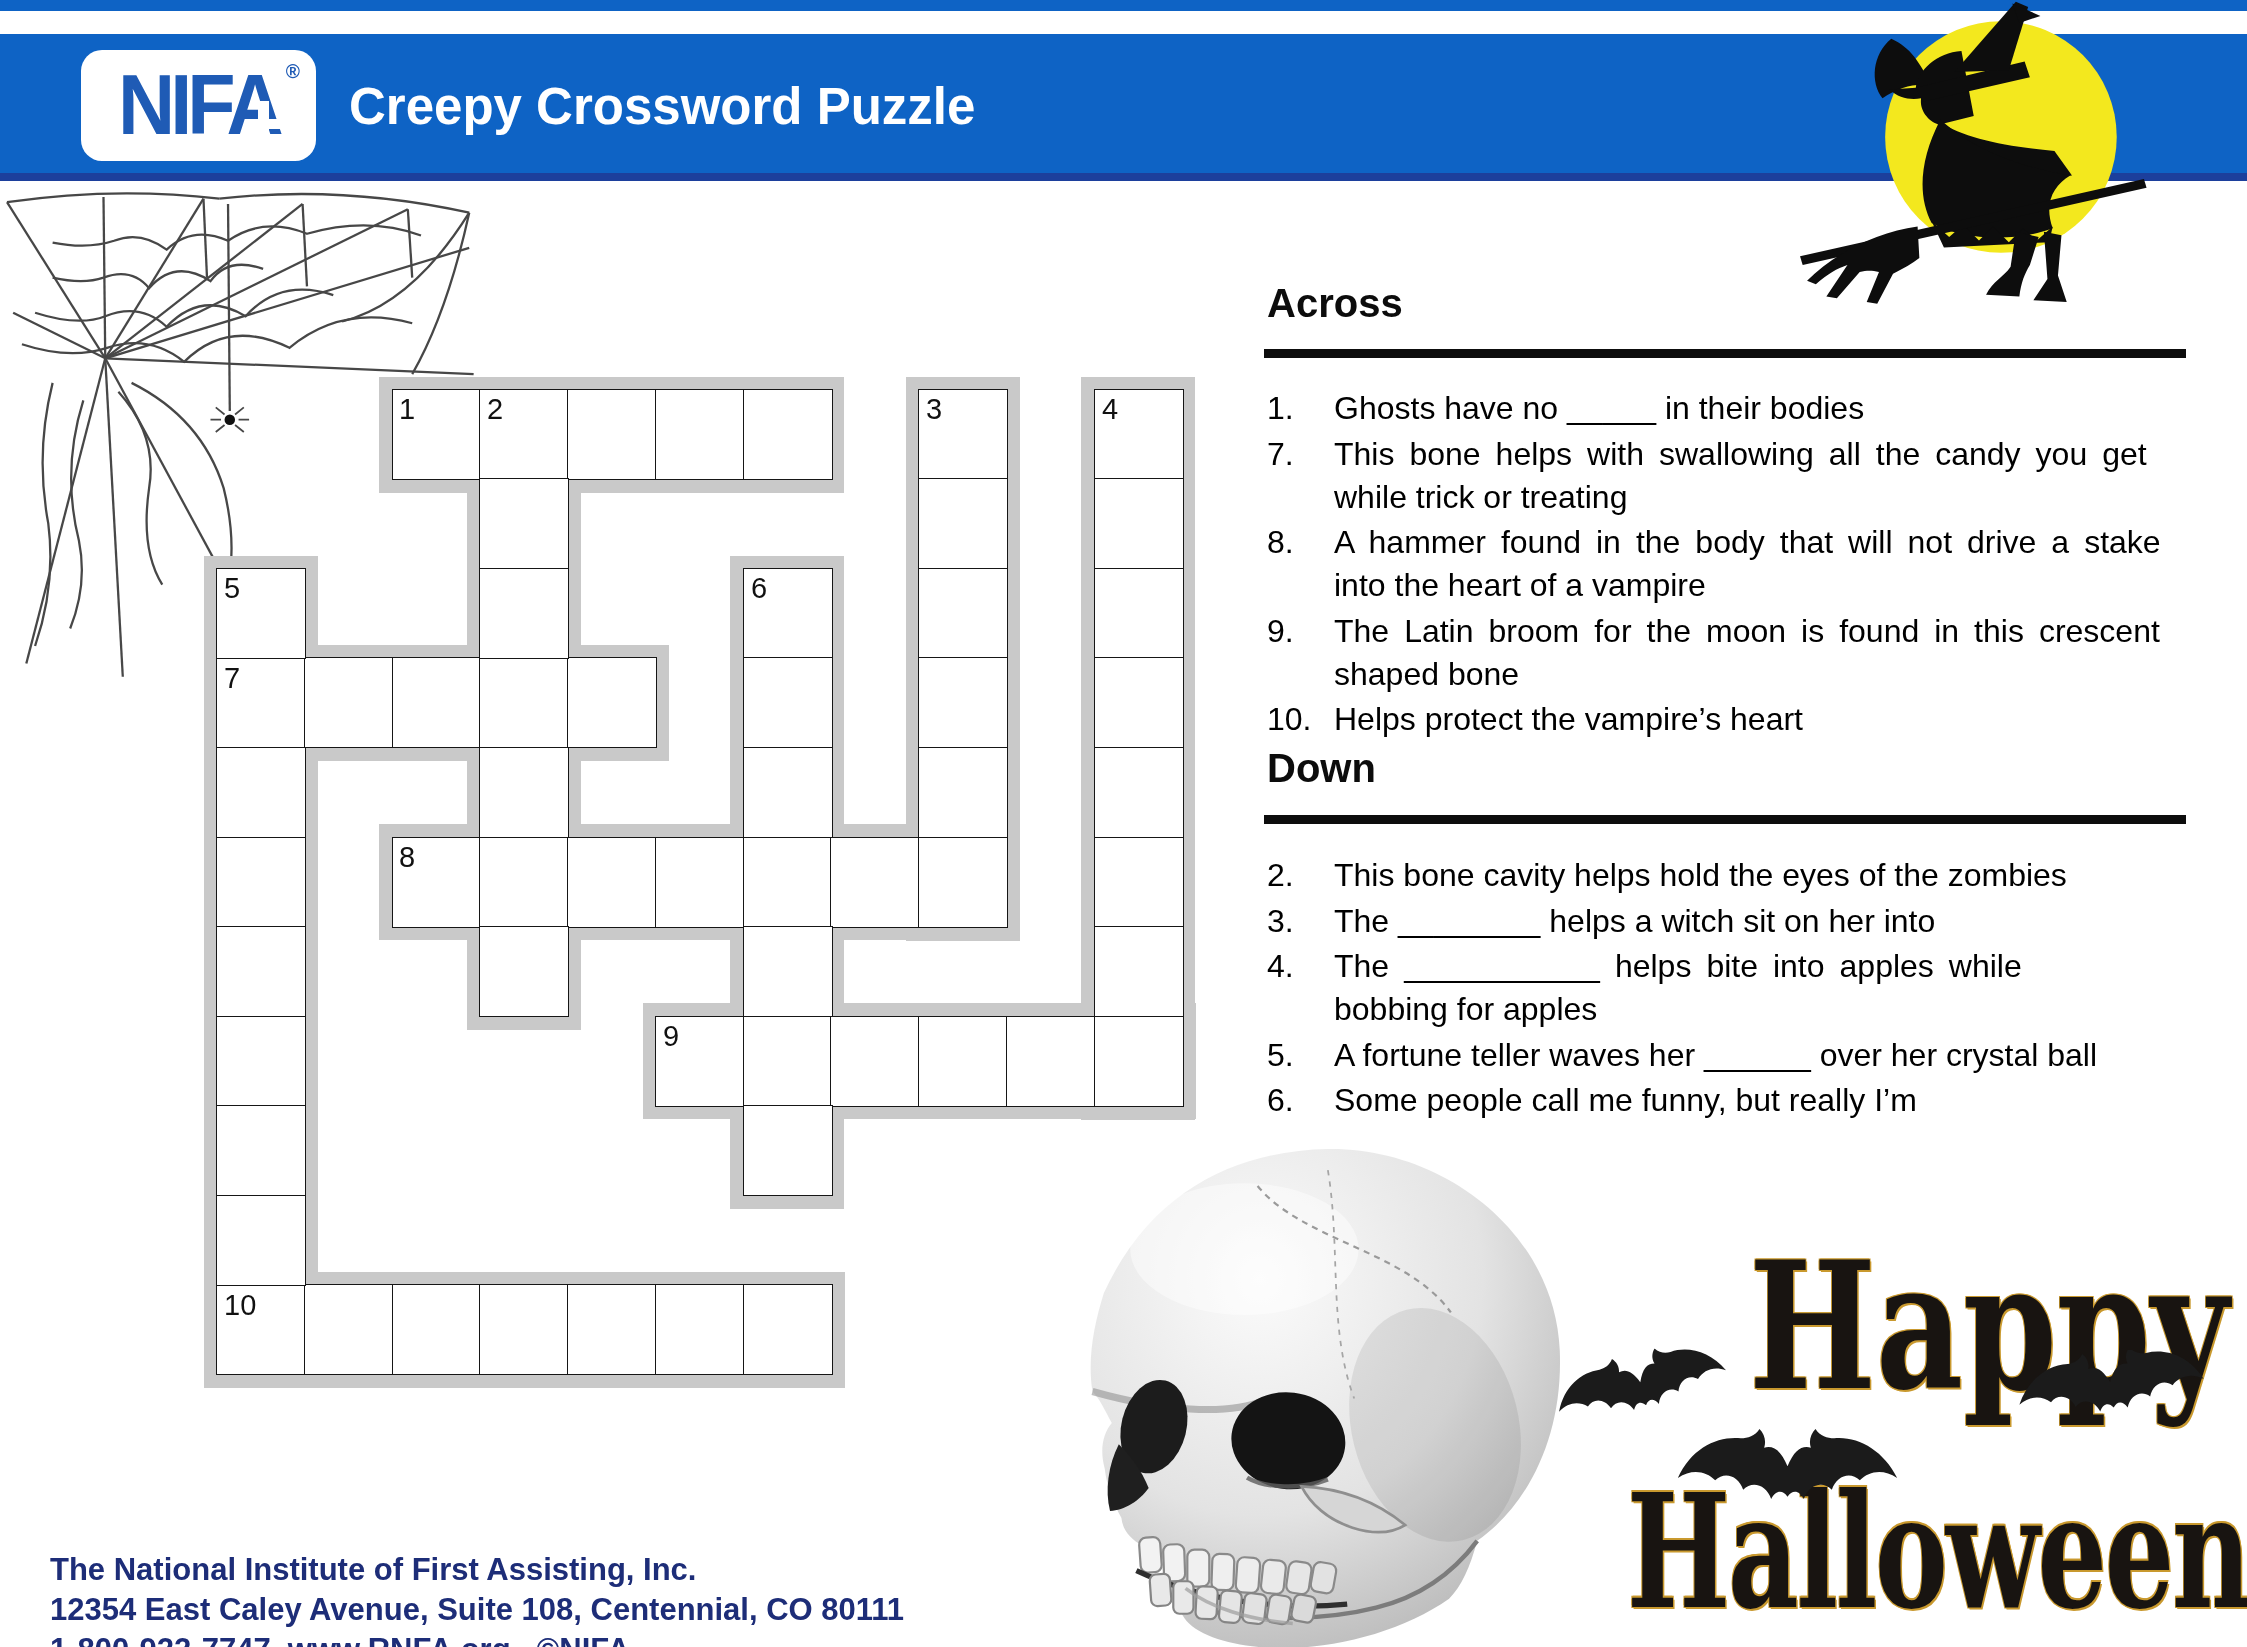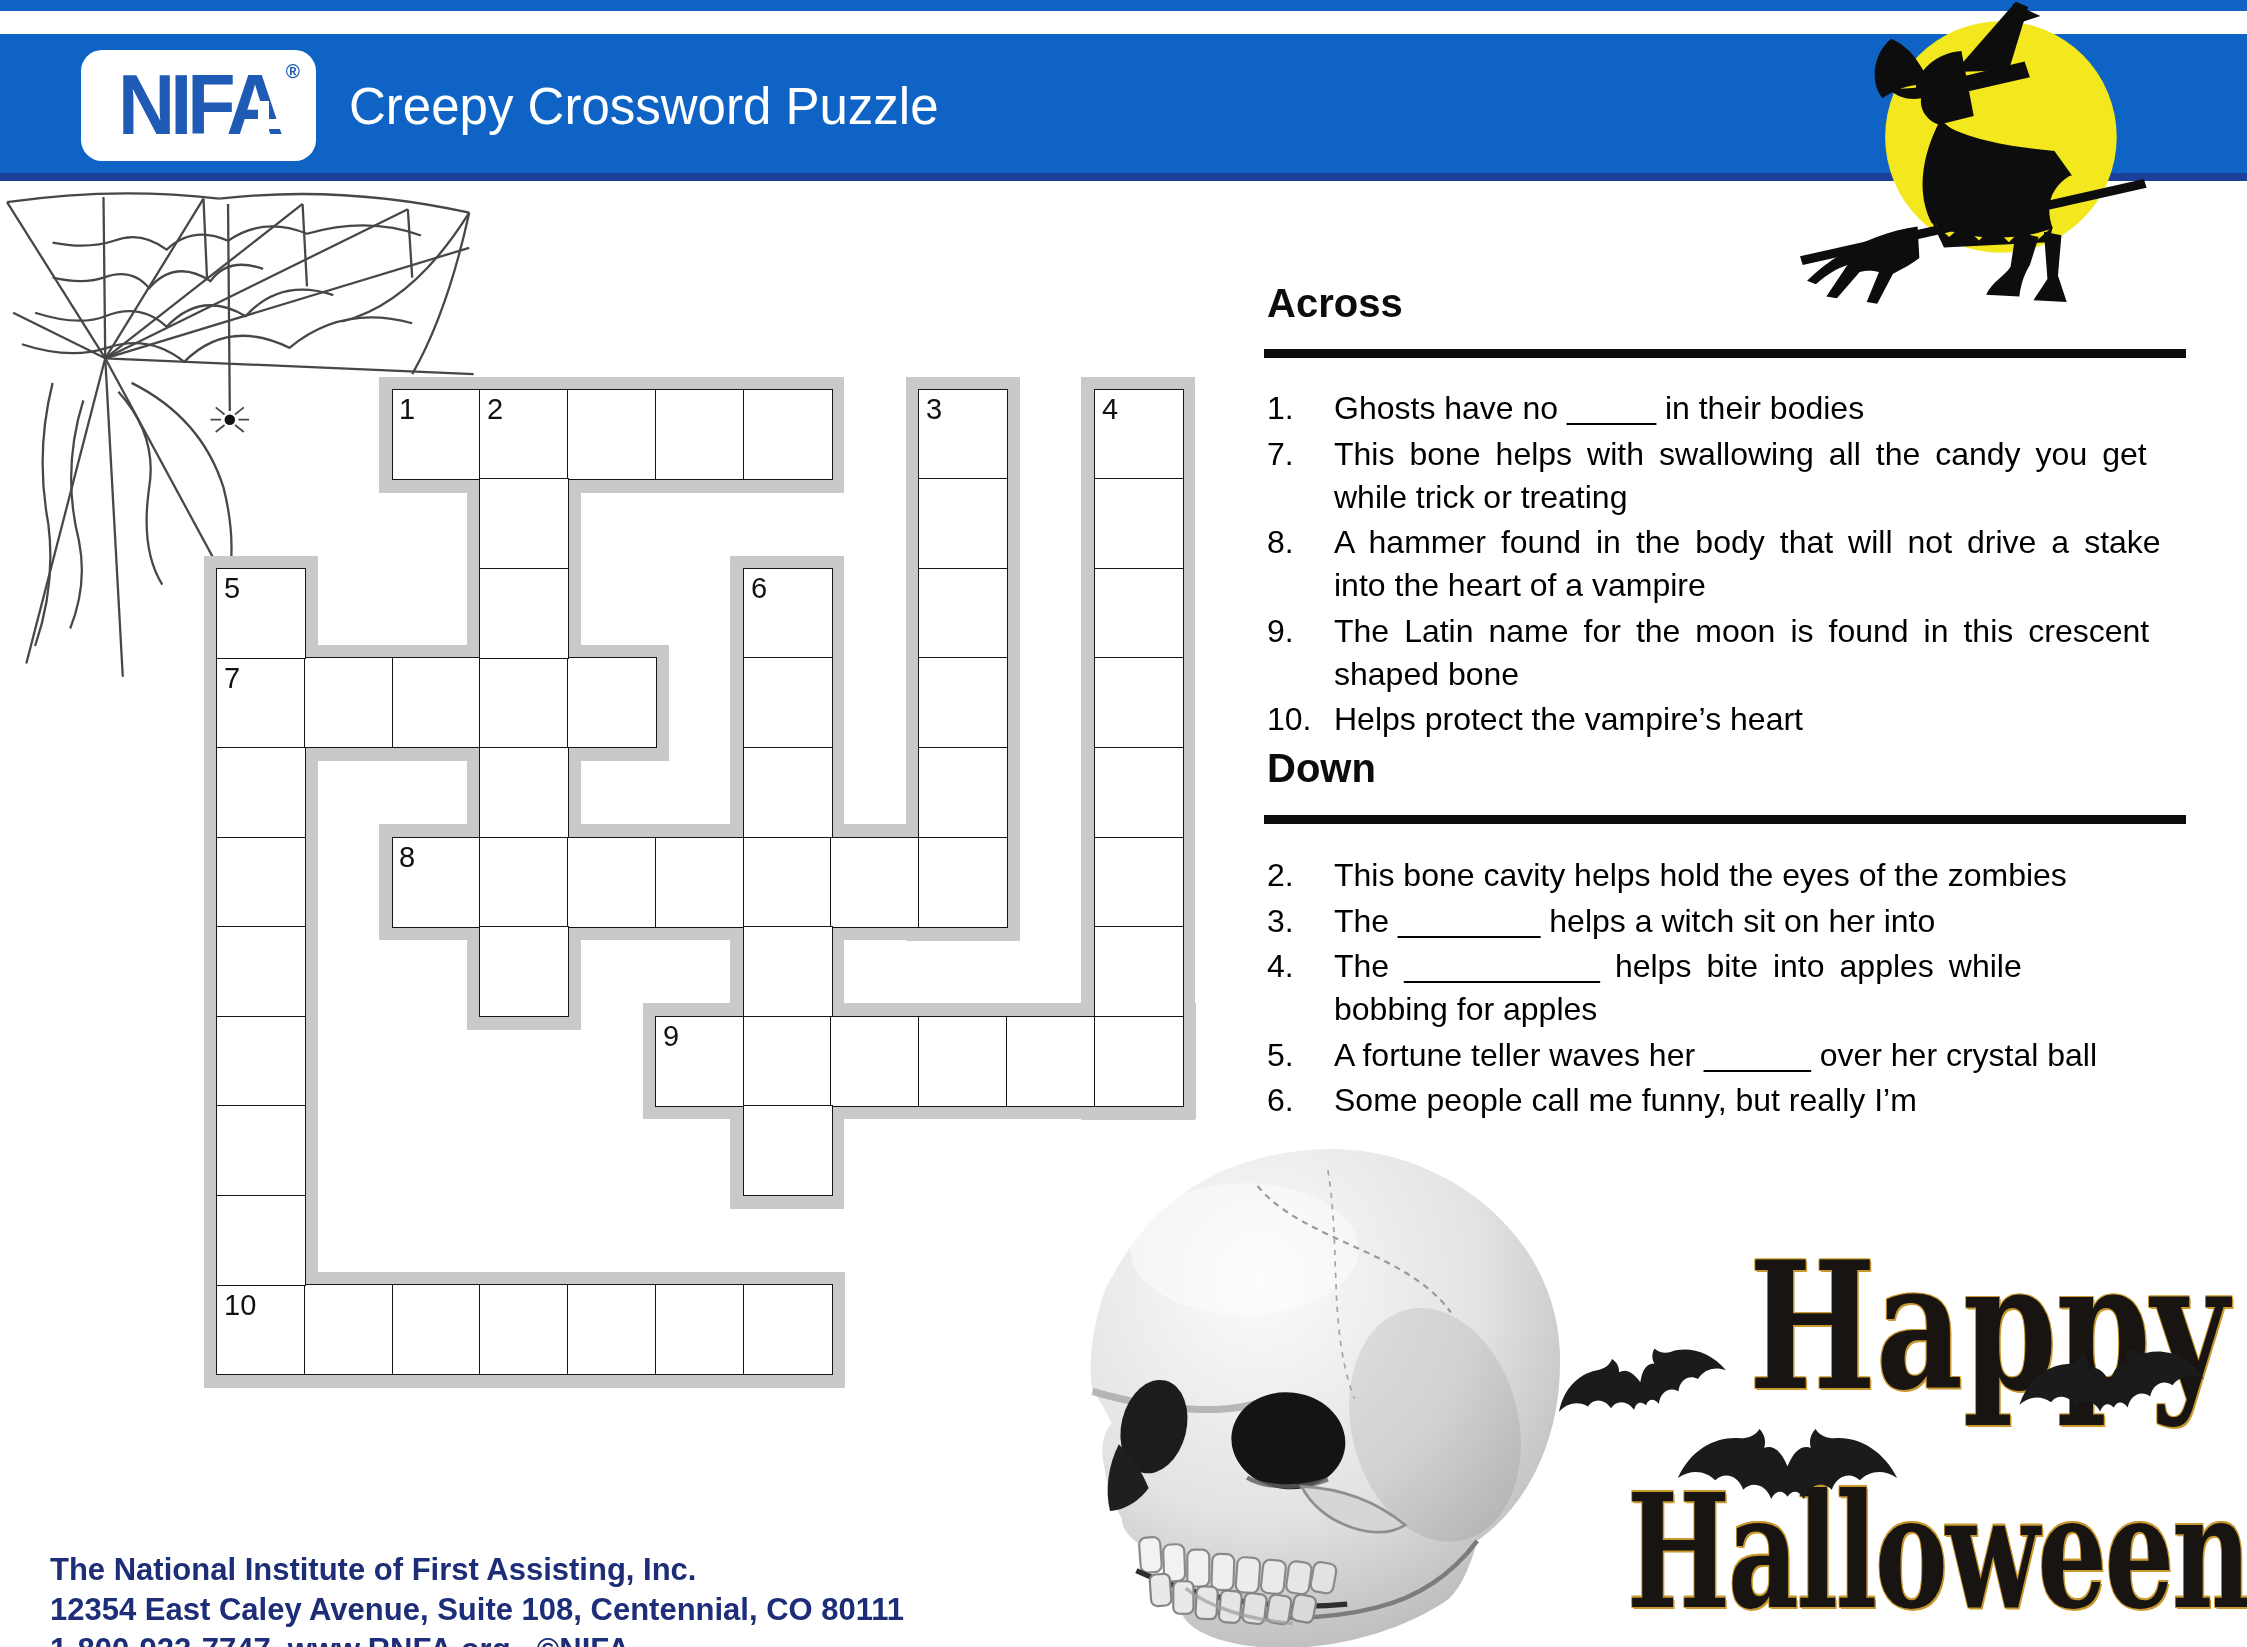--- a/index.html
+++ b/index.html
@@ -10,21 +10,21 @@
   .headerbar{position:absolute;left:0;top:34px;width:2247px;height:139px;}
   .headeredge{position:absolute;left:0;top:173px;width:2247px;height:8px;}
   .logo{position:absolute;left:81px;top:50px;width:235px;height:111px;background:#fff;
         border-radius:21px;display:flex;align-items:center;justify-content:center;}
   .logo .nifa{font-weight:900;font-size:86px;letter-spacing:-5.3px;transform:scaleX(.92);
         line-height:1;position:relative;top:-1.8px;}
   .logo .reg{position:absolute;top:10.5px;right:16px;font-size:19.3px;font-weight:bold;}
   .logo .cross{position:absolute;right:35px;top:51px;width:35px;height:46px;}
   .logo .cross .v{position:absolute;left:12.3px;top:0;width:10.5px;height:46px;background:#fff;}
   .logo .cross .h{position:absolute;left:0;top:17.6px;width:35px;height:10.5px;background:#fff;}
-  .pagetitle{position:absolute;left:349px;top:77px;font-size:51px;font-weight:normal;color:#fff;}
+  .pagetitle{position:absolute;left:349px;top:77px;font-size:51px;font-weight:bold;color:#fff;}
   
   #grid .pad{position:absolute;}
   #grid .cell{position:absolute;box-sizing:border-box;background:#fff;border:1.8px solid #161616;}
   #grid .num{position:absolute;font-size:29px;color:#111;}
   
   .clues{position:absolute;left:1267px;width:922px;color:#0c0c0c;}
   .clues h2{margin:0;font-size:40px;font-weight:bold;line-height:1;}
   .rule{position:absolute;left:1264px;width:922px;height:8.8px;background:#0d0d0d;}
   .cluelist{position:absolute;left:1267px;width:922px;}
   .clue{position:relative;padding-left:67px;font-size:32px;line-height:43px;margin-bottom:2.6px;}
@@ -205,21 +205,21 @@
       <div class="clue-text ml">This bone helps with swallowing all the candy you get
 while trick or treating</div>
     </div>
     <div class="clue">
       <span class="cnum">8.</span>
       <div class="clue-text ml">A hammer found in the body that will not drive a stake
 into the heart of a vampire</div>
     </div>
     <div class="clue">
       <span class="cnum">9.</span>
-      <div class="clue-text ml">The Latin name for the moon is found in this crescent
+      <div class="clue-text ml">The Latin broom for the moon is found in this crescent
 shaped bone</div>
     </div>
     <div class="clue">
       <span class="cnum">10.</span>
       <div class="clue-text">Helps protect the vampire’s heart</div>
     </div>
   </div>
 
   <div class="clues" style="top:748px;">
     <h2>Down</h2>

